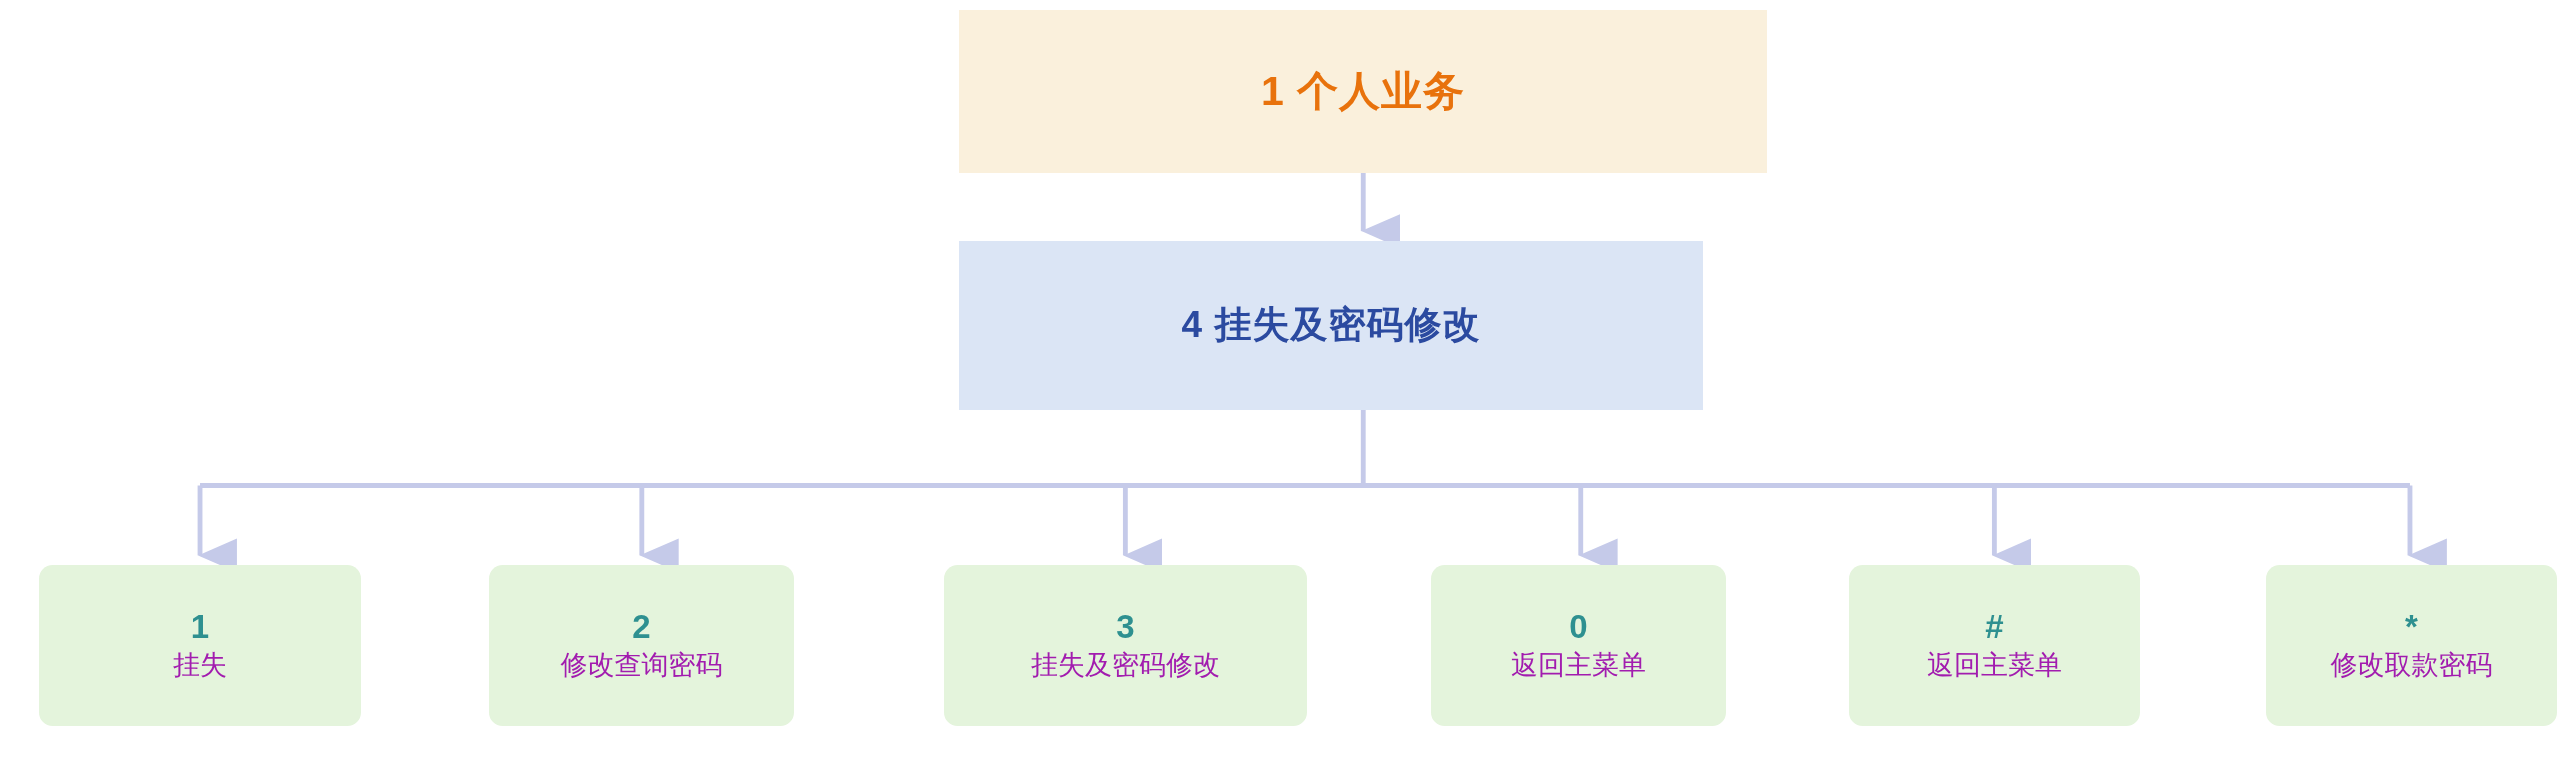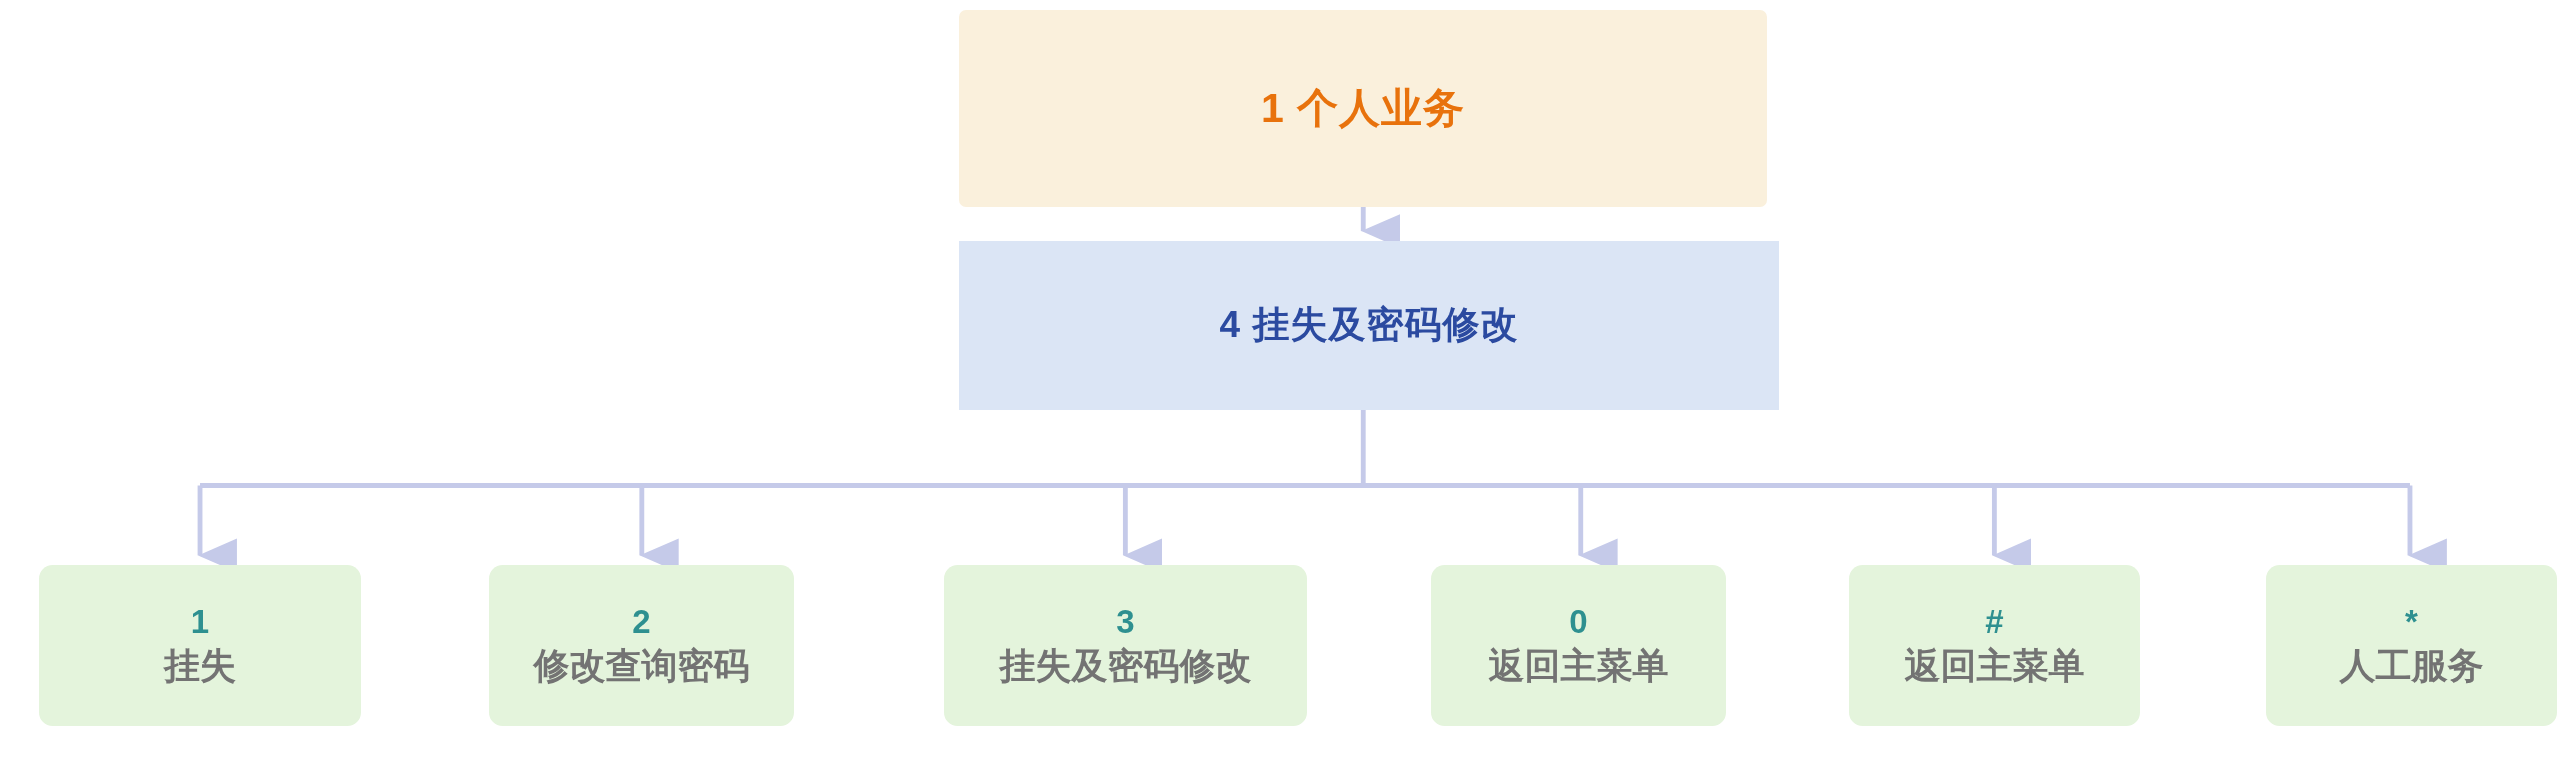--- a/index.html
+++ b/index.html
@@ -36,36 +36,35 @@
     flex-direction: column;
     align-items: center;
     justify-content: center;
     text-align: center;
   }
 
   .node-root {
     left: 959px;
     top: 9.7px;
     width: 808px;
-    height: 197px;
+    height: 163px;
     background: #faf0dc;
-    border-radius: 7px;
   }
   .node-root .node-title {
     font-size: 41px;
     font-weight: bold;
     color: #e8720c;
     letter-spacing: 1px;
     line-height: 1.2;
   }
 
   .node-branch {
     left: 959px;
     top: 241px;
-    width: 820px;
+    width: 744px;
     height: 169px;
     background: #dbe5f5;
   }
   .node-branch .node-title {
     font-size: 37px;
     font-weight: bold;
     color: #2b4aa0;
     letter-spacing: 1px;
     line-height: 1.2;
   }
@@ -78,23 +77,23 @@
     padding: 0 9.7px;
   }
   .node-leaf .leaf-key {
     font-size: 33px;
     font-weight: bold;
     color: #2e9090;
     line-height: 1.05;
     margin-bottom: 5.8px;
   }
   .node-leaf .leaf-label {
-    font-size: 36px;
-    font-weight: bold;
-    color: #737373;
+    font-size: 27px;
+    font-weight: normal;
+    color: #a21caf;
     line-height: 1.15;
     white-space: nowrap;
   }
 </style>
 </head>
 <body>
 
 <div id="stage">
 
   <svg id="connectors" viewBox="0 0 2653 793" width="2576" height="770" xmlns="http://www.w3.org/2000/svg">
@@ -146,17 +145,17 @@
     <div class="leaf-label">返回主菜单</div>
   </div>
 
   <div class="node node-leaf" style="left:1849px; width:291px;">
     <div class="leaf-key">#</div>
     <div class="leaf-label">返回主菜单</div>
   </div>
 
   <div class="node node-leaf" style="left:2266px; width:291px;">
     <div class="leaf-key">*</div>
-    <div class="leaf-label">人工服务</div>
+    <div class="leaf-label">修改取款密码</div>
   </div>
 
 </div>
 
 
 </body></html>

